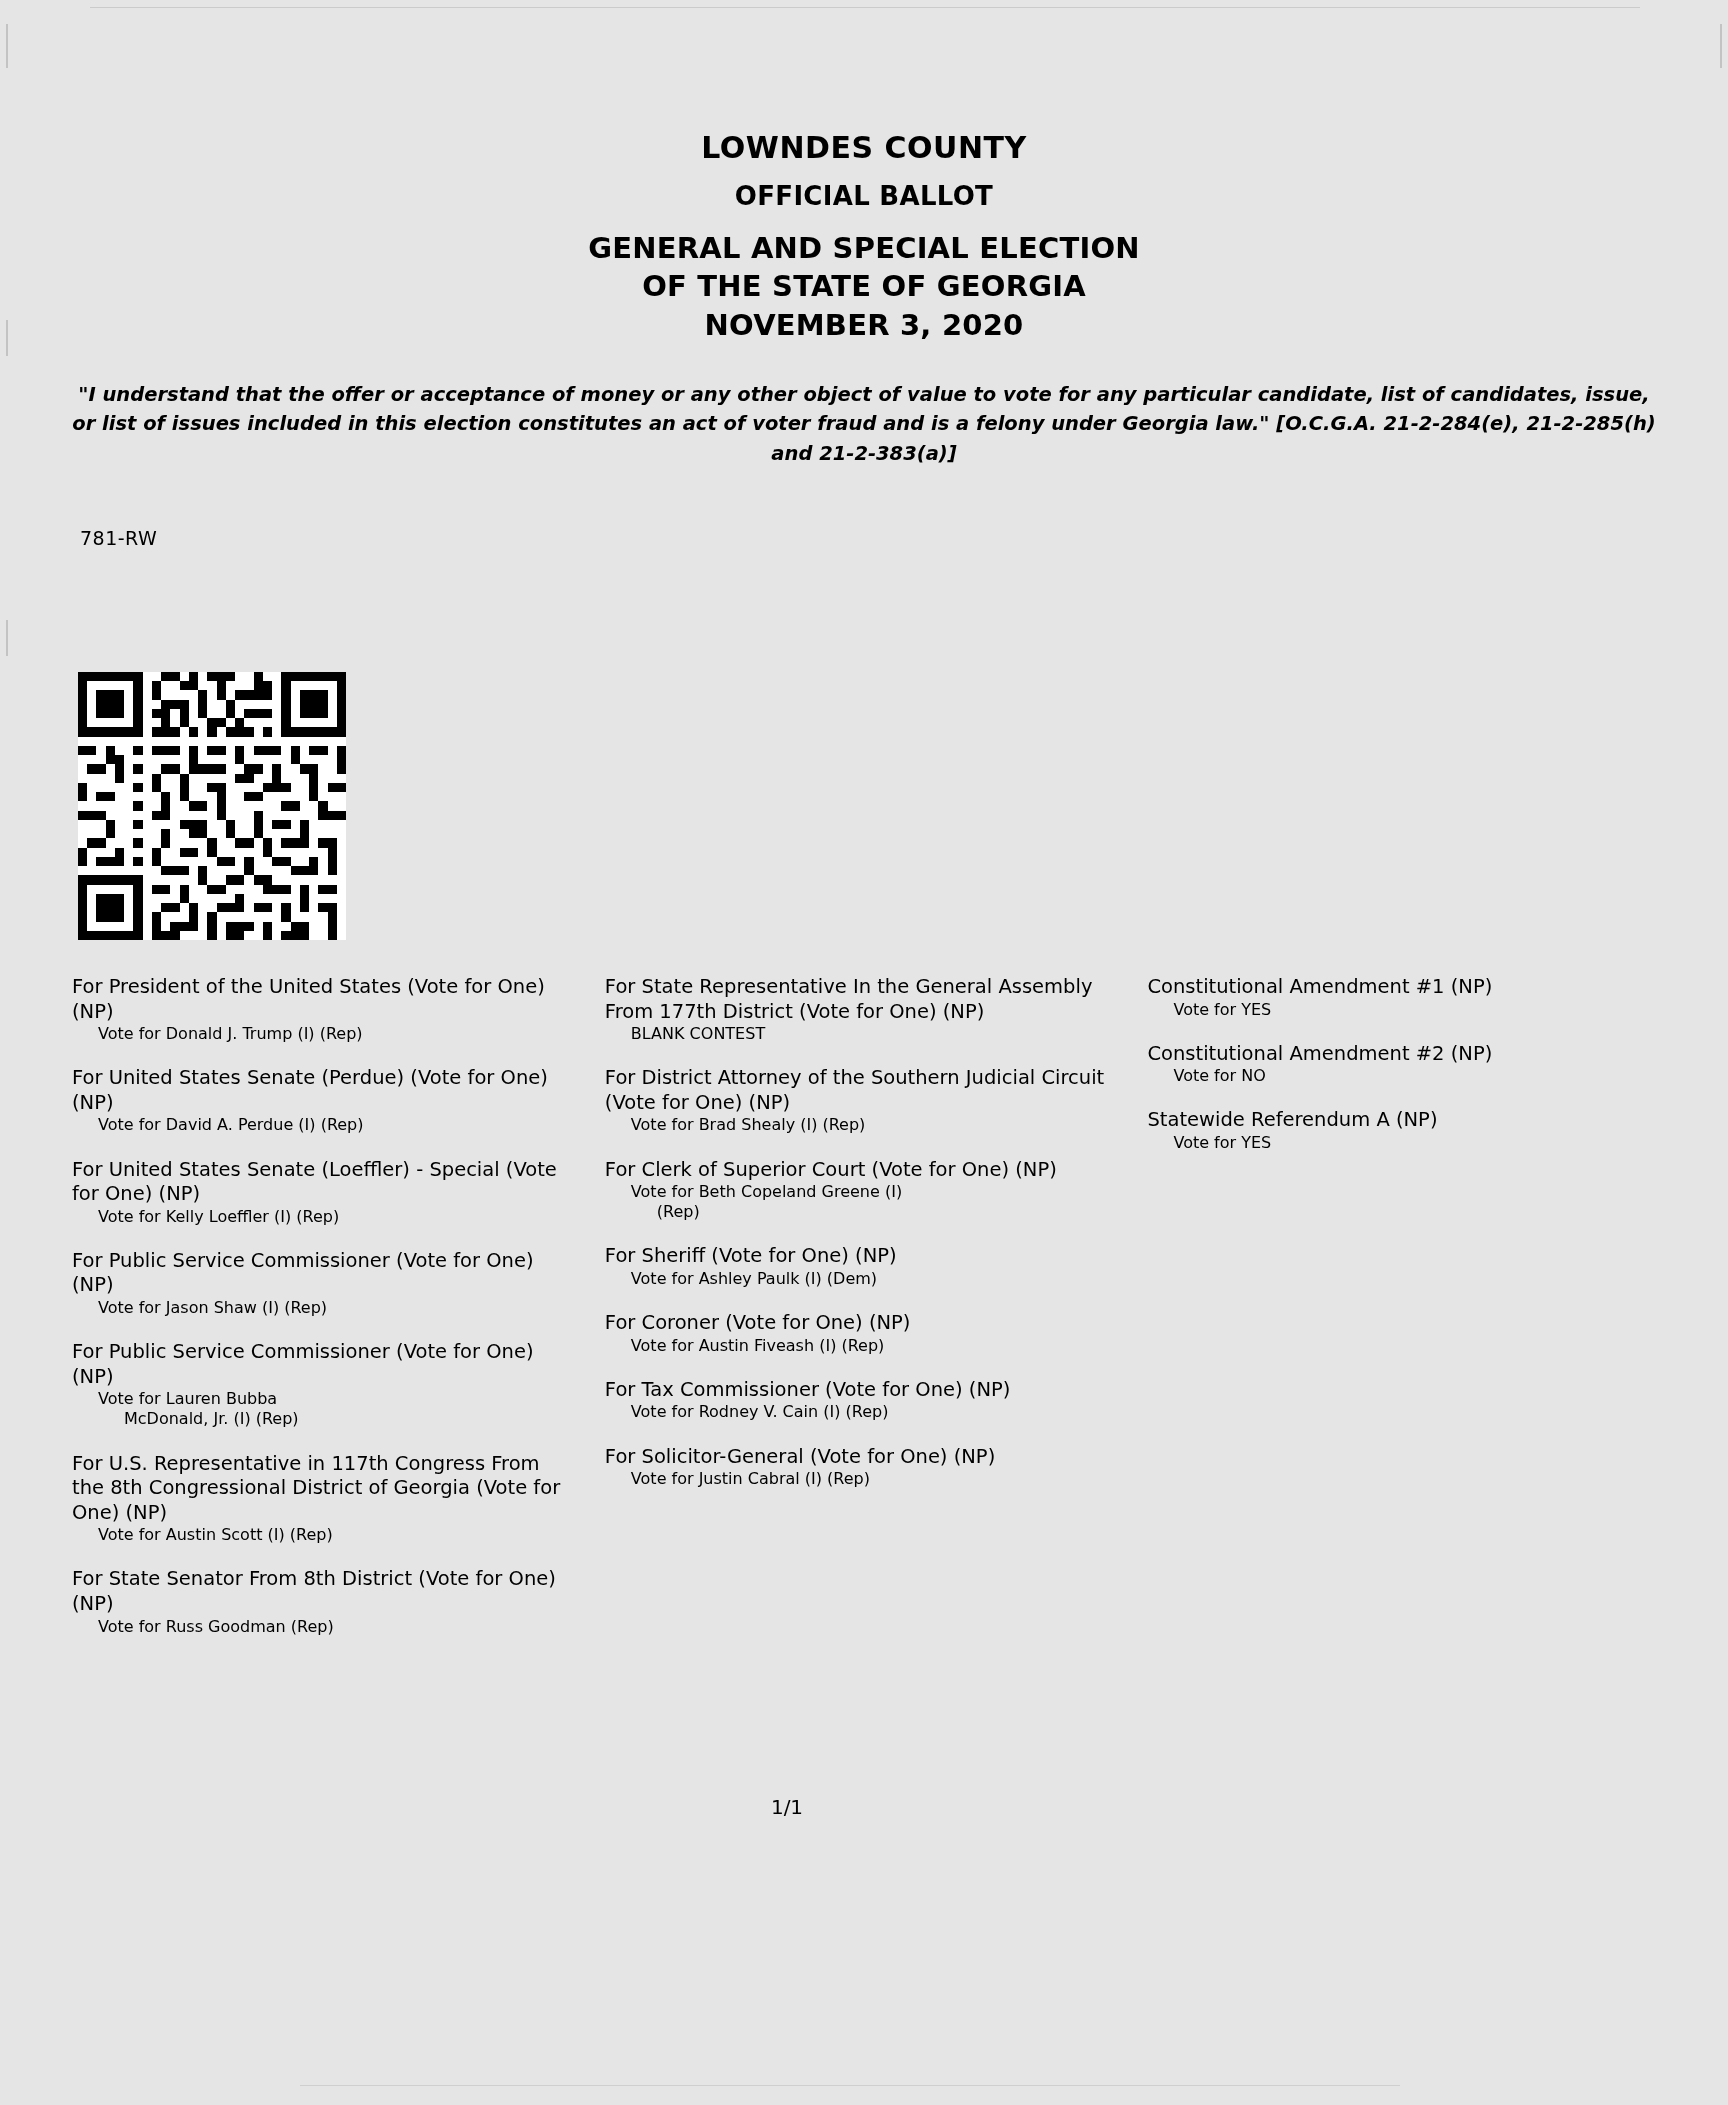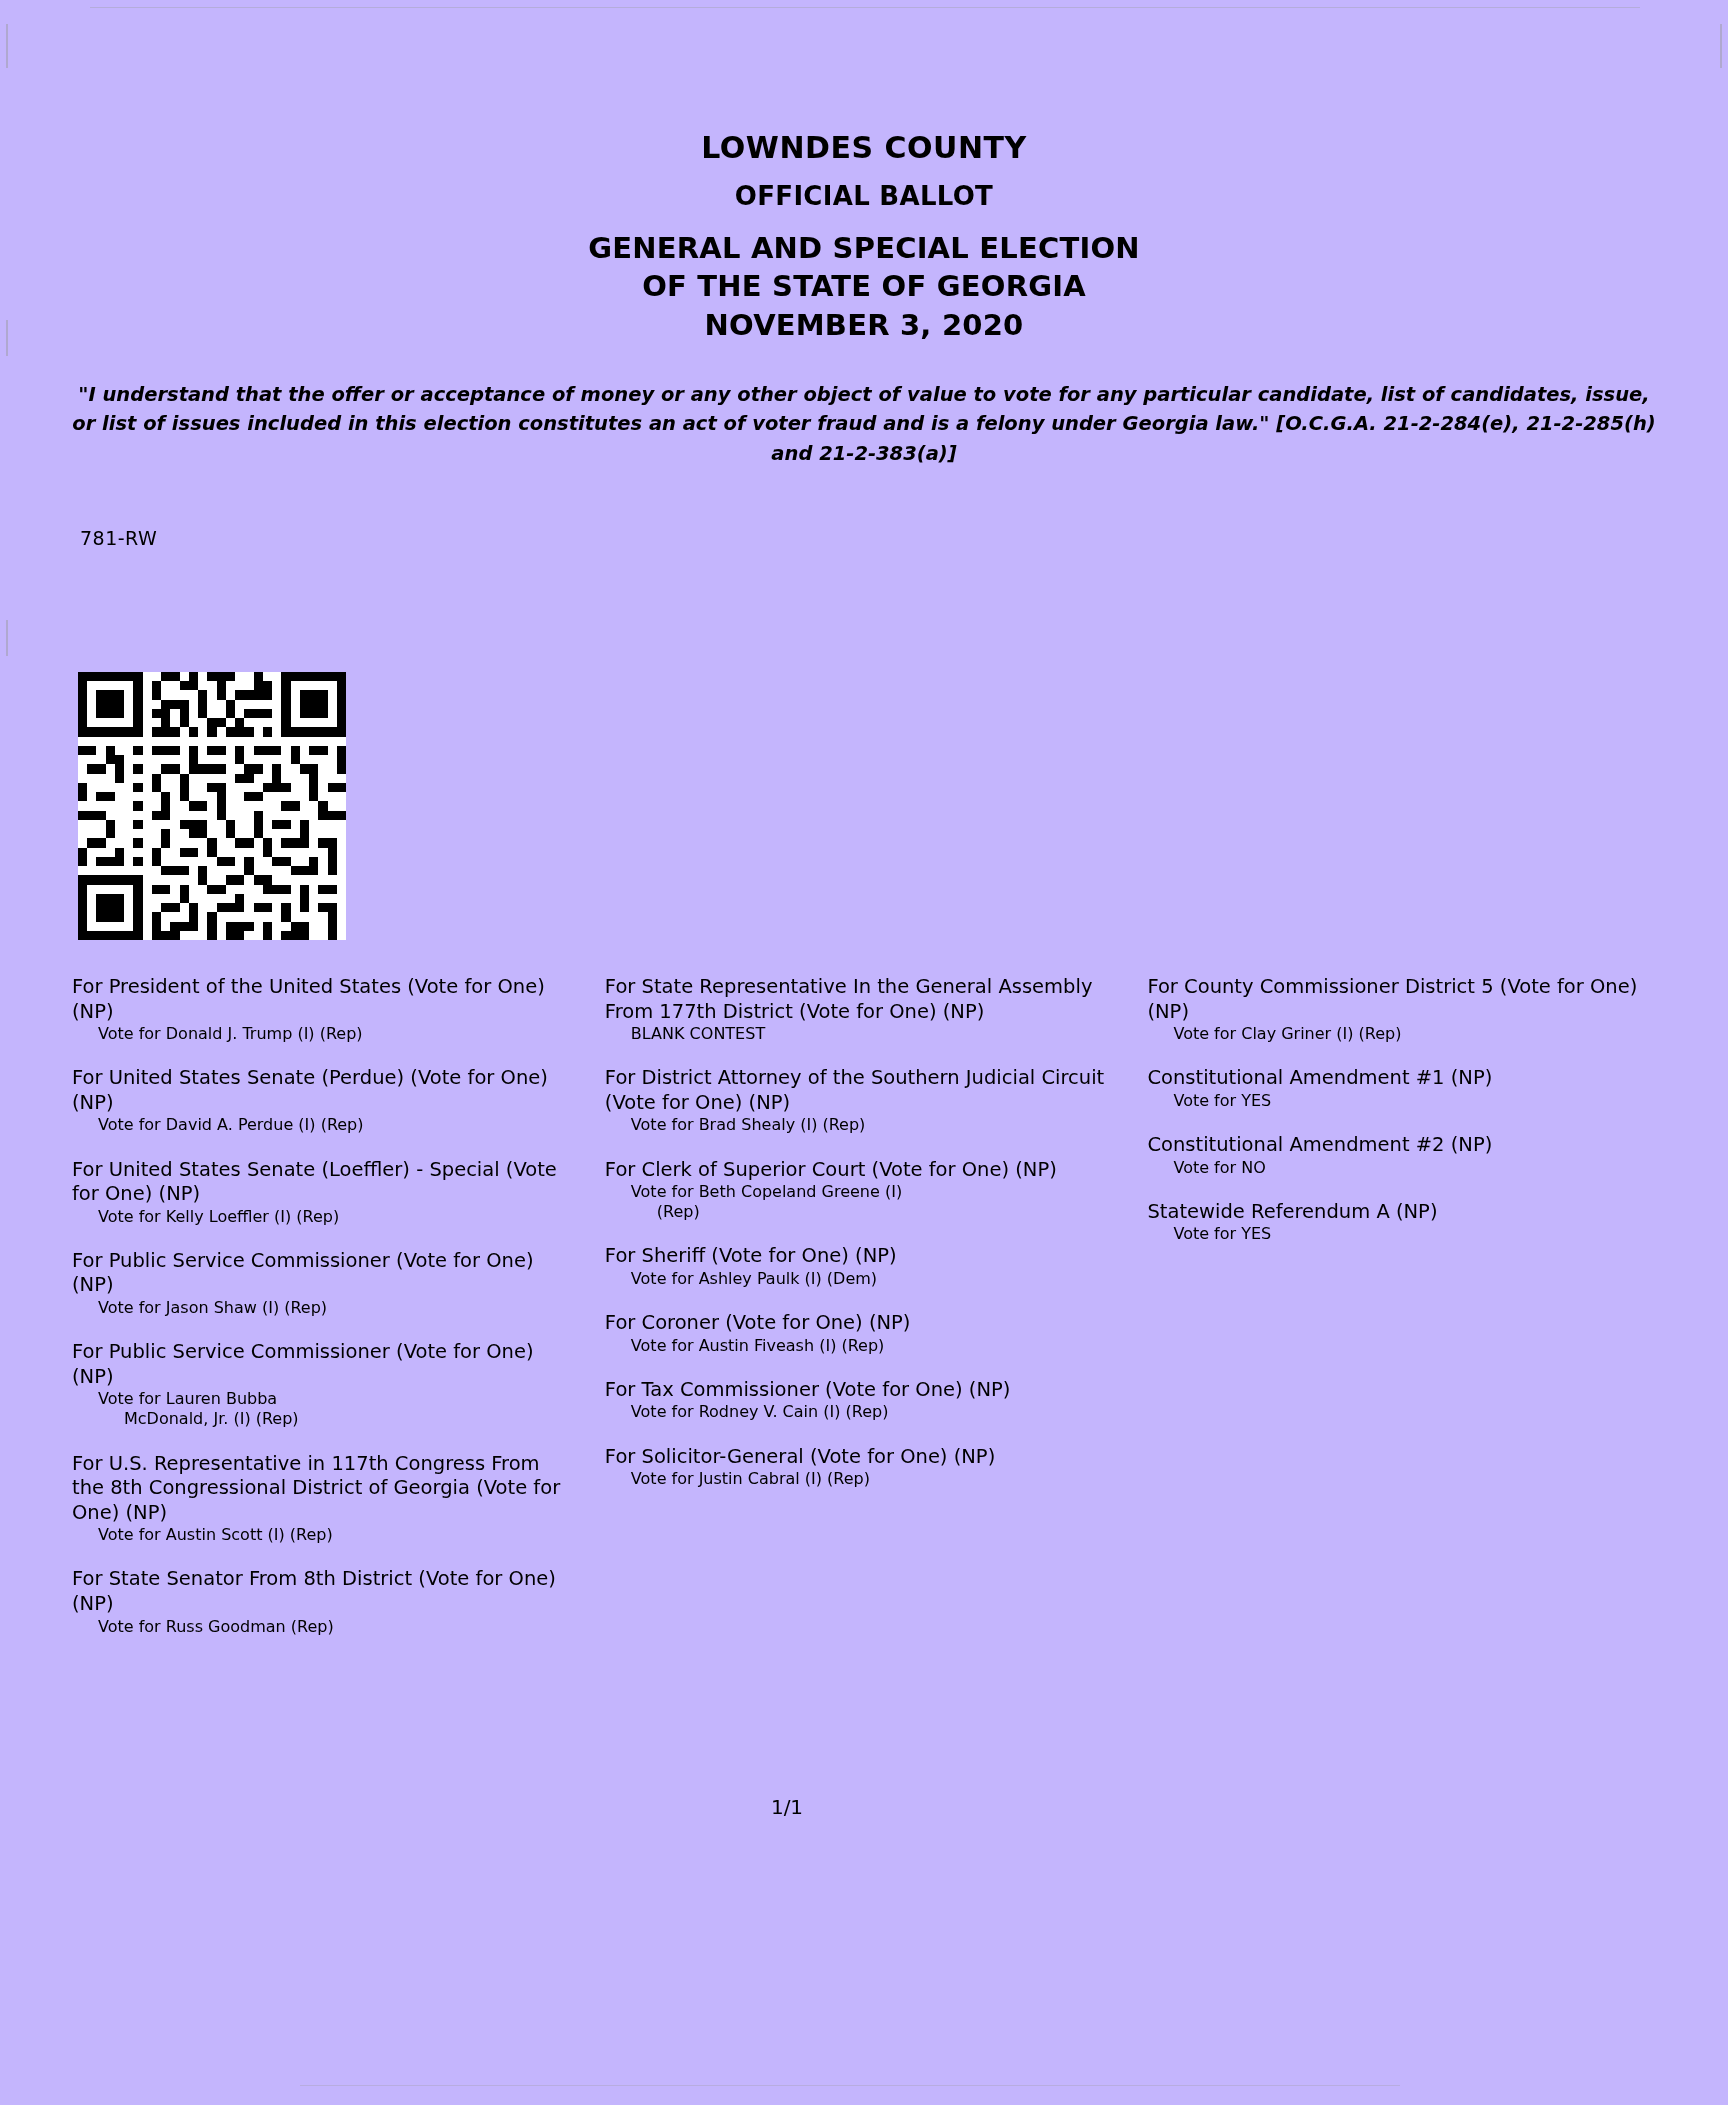--- a/index.html
+++ b/index.html
@@ -13,21 +13,21 @@
     position: relative;
     font-family: "DejaVu Sans", sans-serif;
     color: #000000;
     overflow: hidden;
   }
   .page {
     position: absolute;
     left: 0; top: 0;
     width: 1728px;
     height: 2105px;
-    background: #c4b5fd;
+    background: #e5e5e5;
   }
   
   .edge-mark {
     position: absolute;
     background: #9a9a9a;
   }
   .header {
     position: absolute;
     left: 0;
     top: 130px;
@@ -355,24 +355,20 @@
         <div class="choice">Vote for Rodney V. Cain (I) (Rep)</div>
       </div>
       <div class="contest">
         <div class="contest-title">For Solicitor-General  (Vote for One) (NP)</div>
         <div class="choice">Vote for Justin Cabral (I) (Rep)</div>
       </div>
     </div>
 
     <div class="col col-3">
       <div class="contest">
-        <div class="contest-title">For County Commissioner District 5  (Vote for One) (NP)</div>
-        <div class="choice">Vote for Clay Griner (I) (Rep)</div>
-      </div>
-      <div class="contest">
         <div class="contest-title">Constitutional Amendment #1 (NP)</div>
         <div class="choice">Vote for YES</div>
       </div>
       <div class="contest">
         <div class="contest-title">Constitutional Amendment #2 (NP)</div>
         <div class="choice">Vote for NO</div>
       </div>
       <div class="contest">
         <div class="contest-title">Statewide Referendum A (NP)</div>
         <div class="choice">Vote for YES</div>

